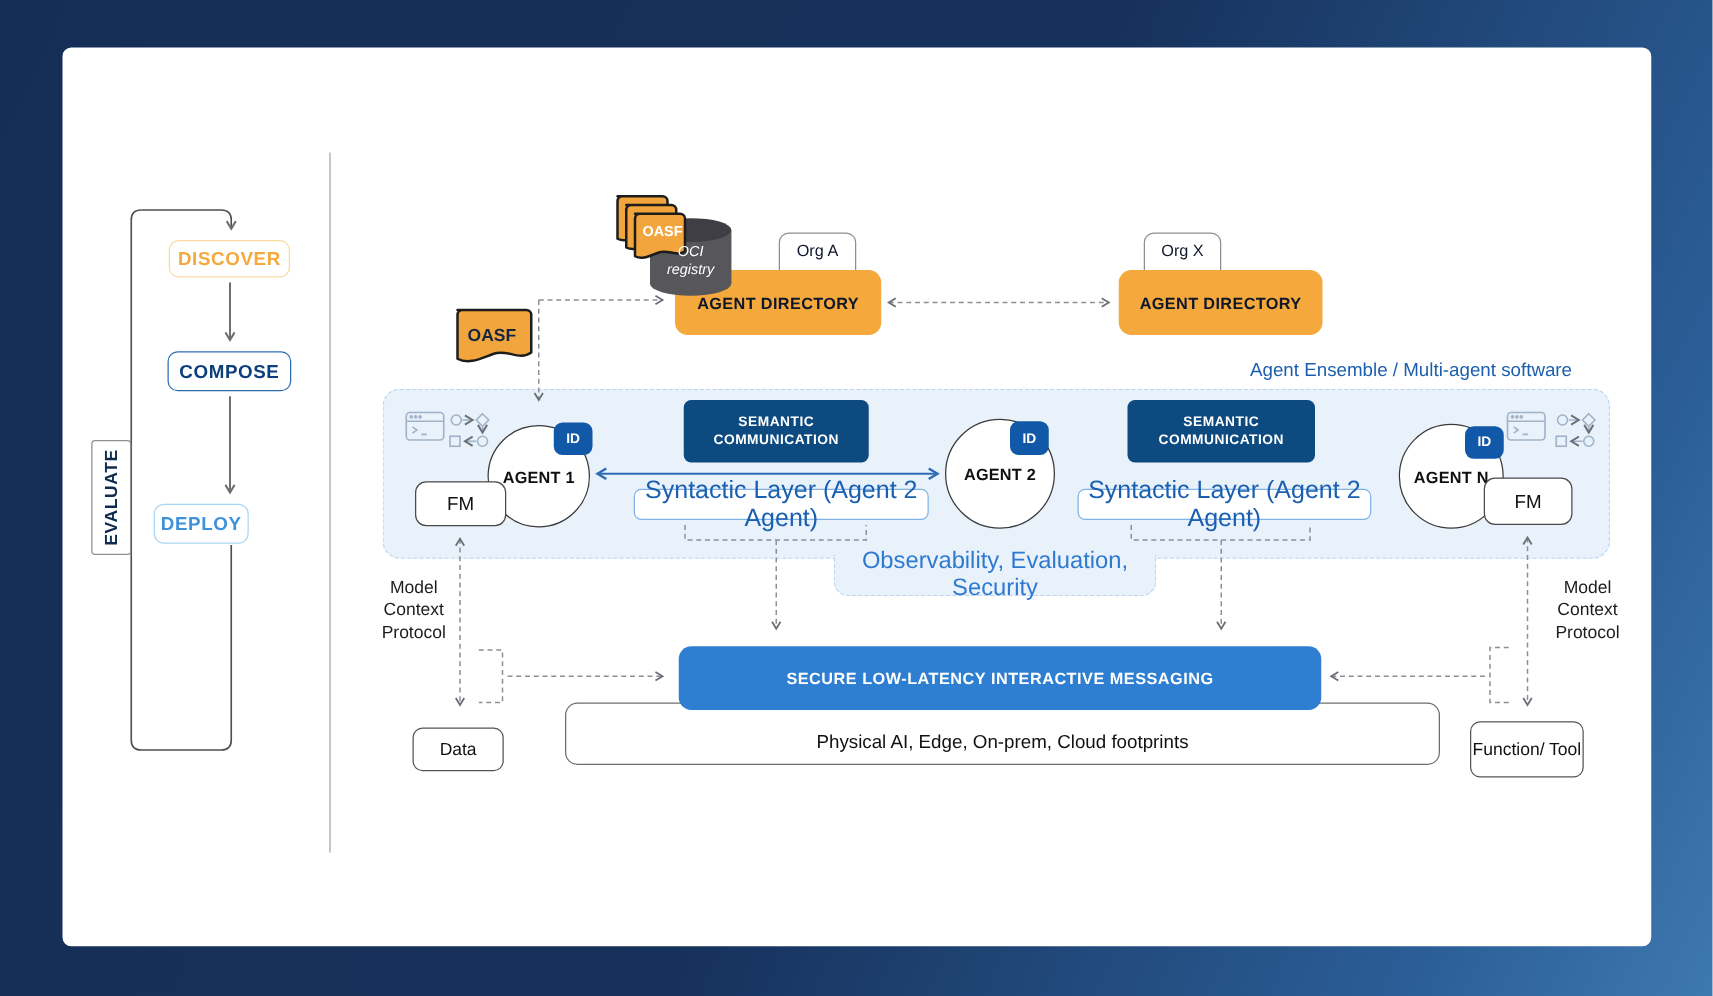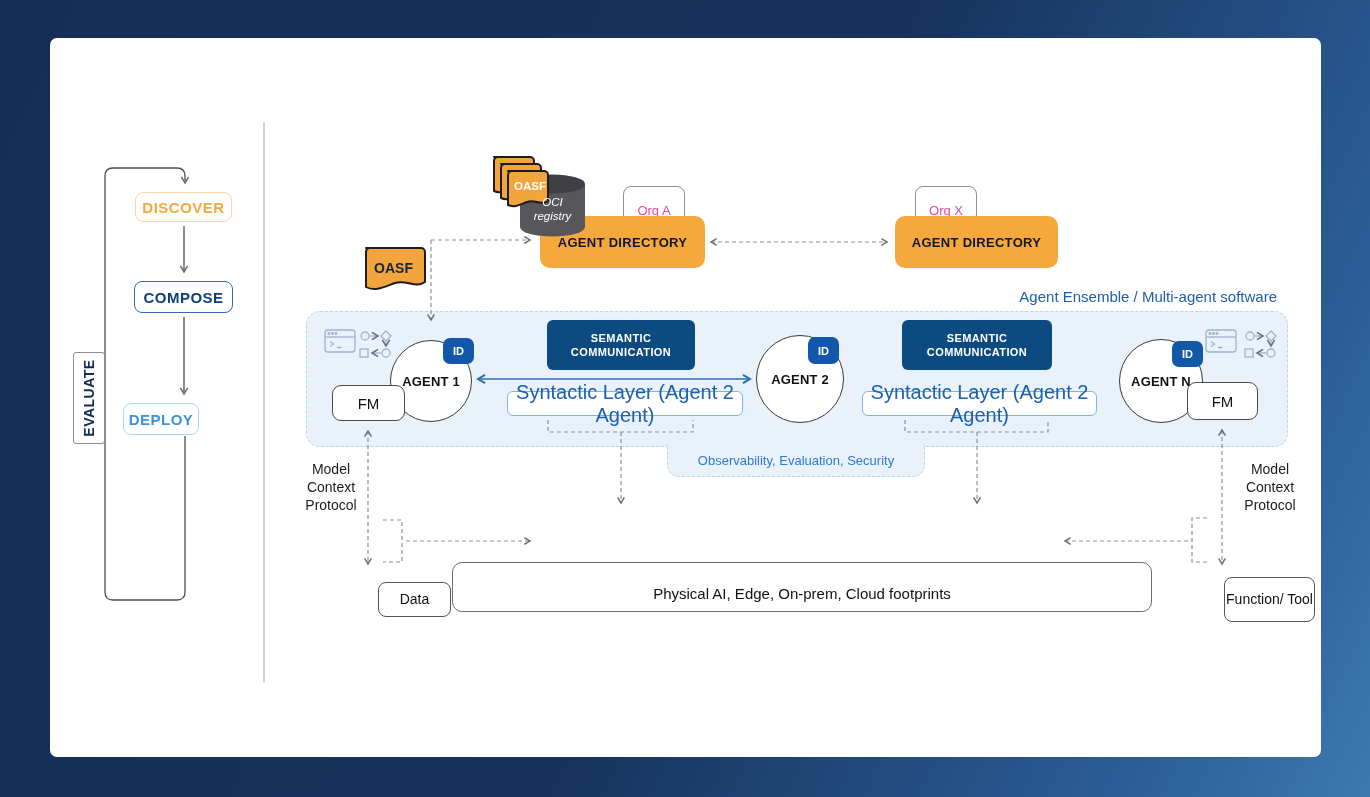--- a/index.html
+++ b/index.html
@@ -13,37 +13,37 @@
   svg.topshapes{position:absolute;left:0;top:0;z-index:5;pointer-events:none;}
   .z1{z-index:1}.z3{z-index:3}.z4{z-index:4}.z6{z-index:6}
   
   .lc-box{border-radius:8px;background:#fff;font-weight:bold;font-size:15px;letter-spacing:.5px;}
   .lc-discover{border:1.5px solid #FAD9A1;color:var(--orange,#F5A83C);text-align:right;}
   .lc-compose{border:1.5px solid #2E6DB4;color:#0D3F7C;}
   .lc-deploy{border:1.5px solid #A9D7F2;color:#3E92DB;}
   .lc-evaluate{border:1px solid #8F8F8F;border-radius:3px;background:#fff;color:#0F2B4E;font-weight:bold;font-size:14px;letter-spacing:.5px;}
   .lc-evaluate span{transform:rotate(-90deg);white-space:nowrap;}
   
-  .org-tab{border:1.2px solid #8F8F8F;border-radius:8px 8px 3px 3px;background:#fff;font-size:13px;color:#ec4899;align-items:flex-start;padding-top:16px;}
+  .org-tab{border:1.2px solid #8F8F8F;border-radius:8px 8px 3px 3px;background:#fff;font-size:13px;color:#0f172a;align-items:flex-start;padding-top:6px;}
   .dir-box{background:var(--orange,#F5A83C);border-radius:10px;font-weight:bold;font-size:13px;color:#0f172a;letter-spacing:.3px;}
   
   .ens-bg{background:var(--ensemble-fill,#E9F1FB);border:1.5px dashed var(--ensemble-border,#BCD4EE);border-radius:14px;}
-  .ens-title{font-size:15px;color:var(--accent-blue,#1D5FAE);font-weight:500;text-align:right;}
+  .ens-title{font-size:15px;color:var(--accent-blue,#1D5FAE);font-weight:500;text-align:left;}
   .obs-tab{background:var(--ensemble-fill,#E9F1FB);border:1.5px dashed var(--ensemble-border,#BCD4EE);border-top:none;border-radius:0 0 12px 12px;
-    font-size:13px;color:var(--link-blue,#2E7AD1);font-weight:500;}
+    font-size:19px;color:var(--link-blue,#2E7AD1);font-weight:500;}
   .agent-circle{background:#fff;border:1.3px solid #3A3A3A;border-radius:50%;font-weight:bold;font-size:13px;color:#101010;letter-spacing:.2px;}
   .id-badge{background:var(--badge-blue,#1158A8);border-radius:7px;color:#fff;font-weight:bold;font-size:11px;}
   .fm-box{background:#fff;border:1.3px solid #4A4A4A;border-radius:9px;font-size:15px;font-weight:500;color:#111;}
   .sem-box{background:var(--navy,#0D4A80);border-radius:6px;color:#fff;font-weight:bold;font-size:11px;letter-spacing:.4px;line-height:1.3;}
   .syn-box{background:#fff;border:1px solid #7FB3E8;border-radius:6px;font-size:20px;color:#1A5FB0;}
   
   .mcp{font-size:14px;color:#1c1c1c;line-height:1.28;}
   .msg-box{background:var(--messaging-blue,#2E7FD2);border-radius:10px;color:#fff;font-weight:bold;font-size:13px;letter-spacing:.4px;}
   .fp-box{background:#fff;border:1.2px solid #6E6E6E;border-radius:10px;font-size:15px;color:#111;align-items:flex-end;padding-bottom:9px;}
-  .leaf-box{background:#fff;border:1.2px solid #555;border-radius:8px;font-size:14px;color:#111;line-height:1.25;margin-left:48px;}
+  .leaf-box{background:#fff;border:1.2px solid #555;border-radius:8px;font-size:14px;color:#111;line-height:1.25;}
   .oasf-label{font-weight:bold;color:#16263E;font-size:14px;}
   .oasf-stack-label{font-weight:bold;color:#fff;font-size:11.5px;}
   .oci-label{color:#fff;font-size:11.5px;line-height:1.2;font-style:italic;}
 </style>
 </head>
 <body>
 
 <div class="page">
   <div class="card"></div>
 
@@ -173,15 +173,16 @@
   <div class="abs z3 ctr sem-box" style="left:902px;top:320px;width:150px;height:50px;flex-direction:column;">
     <span>SEMANTIC</span>
     <span>COMMUNICATION</span>
   </div>
   <div class="abs z3 ctr syn-box" style="left:507px;top:391px;width:236px;height:25px;">Syntactic Layer (Agent 2 Agent)</div>
   <div class="abs z3 ctr syn-box" style="left:862px;top:391px;width:235px;height:25px;">Syntactic Layer (Agent 2 Agent)</div>
 
   <div class="abs z3 ctr mcp" style="left:298px;top:461px;width:66px;height:54px;">Model Context Protocol</div>
   <div class="abs z3 ctr mcp" style="left:1237px;top:461px;width:66px;height:54px;">Model Context Protocol</div>
   <div class="abs z3 ctr fp-box" style="left:452px;top:562px;width:700px;height:50px;">Physical AI, Edge, On-prem, Cloud footprints</div>
+  <div class="abs z4 ctr msg-box" style="left:543px;top:517px;width:514px;height:51px;">SECURE LOW-LATENCY INTERACTIVE MESSAGING</div>
   <div class="abs z3 ctr leaf-box" style="left:330px;top:582px;width:73px;height:35px;">Data</div>
   <div class="abs z3 ctr leaf-box" style="left:1176px;top:577px;width:91px;height:45px;">Function/ Tool</div>
 </div>
 
 </body></html>

